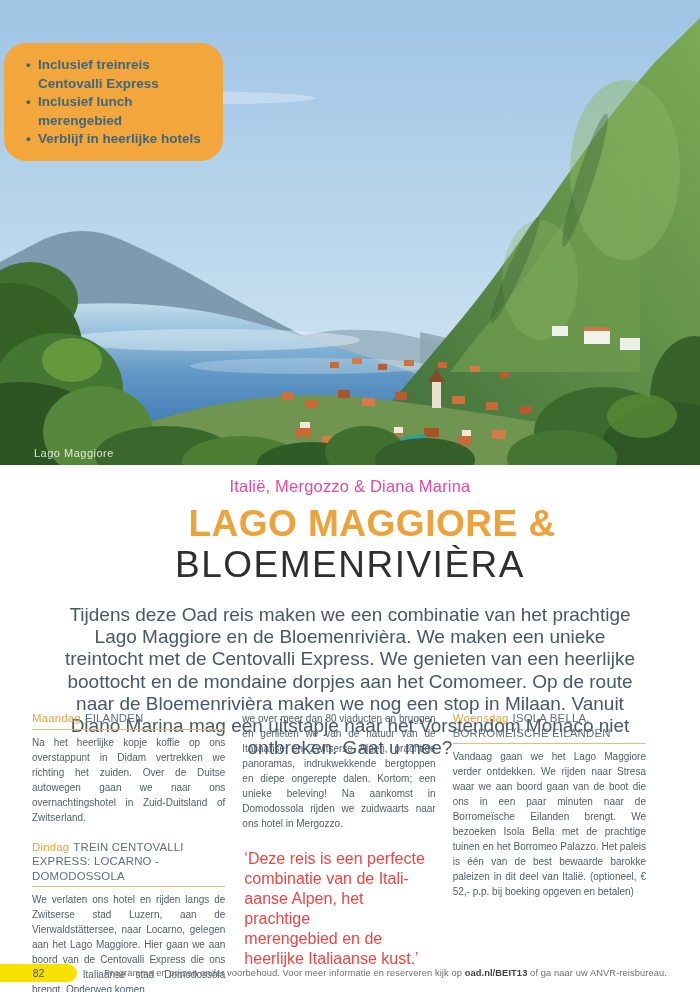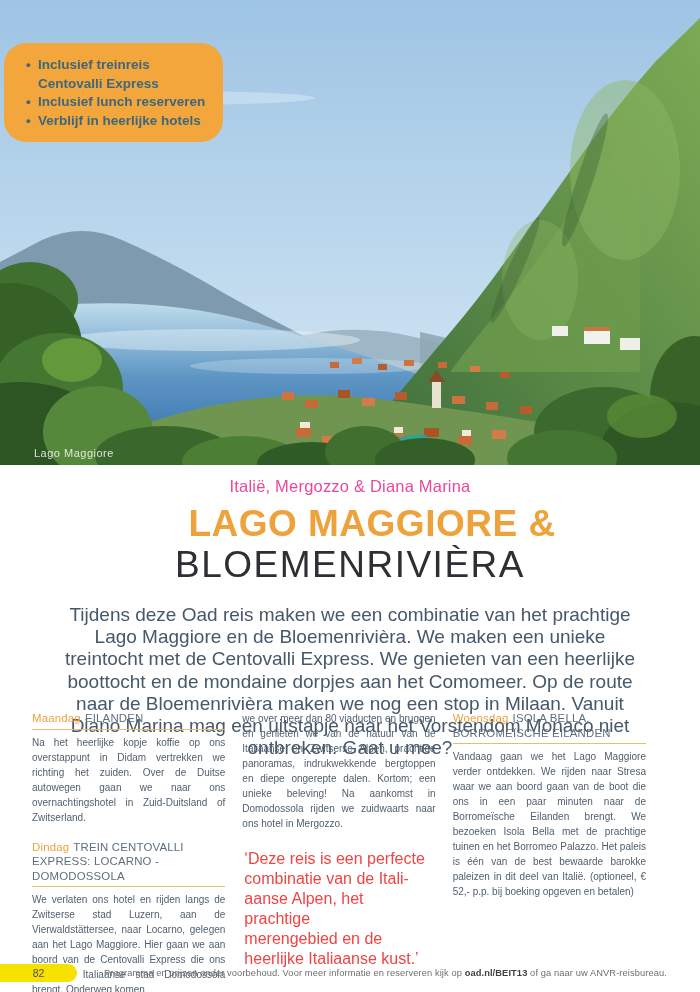--- a/index.html
+++ b/index.html
@@ -194,21 +194,21 @@
     </svg>
   </div>
 
   <div class="badge">
     <div class="badge-line">
       <span class="badge-bullet">•</span>
       <span>Inclusief treinreis Centovalli Express</span>
     </div>
     <div class="badge-line">
       <span class="badge-bullet">•</span>
-      <span>Inclusief lunch reserveren</span>
+      <span>Inclusief lunch merengebied</span>
     </div>
     <div class="badge-line">
       <span class="badge-bullet">•</span>
       <span>Verblijf in heerlijke hotels</span>
     </div>
   </div>
 
   <div class="subtitle">Italië, Mergozzo &amp; Diana Marina</div>
   <h1 class="title1">LAGO MAGGIORE &amp;</h1>
   <h1 class="title2">BLOEMENRIVIÈRA</h1>

